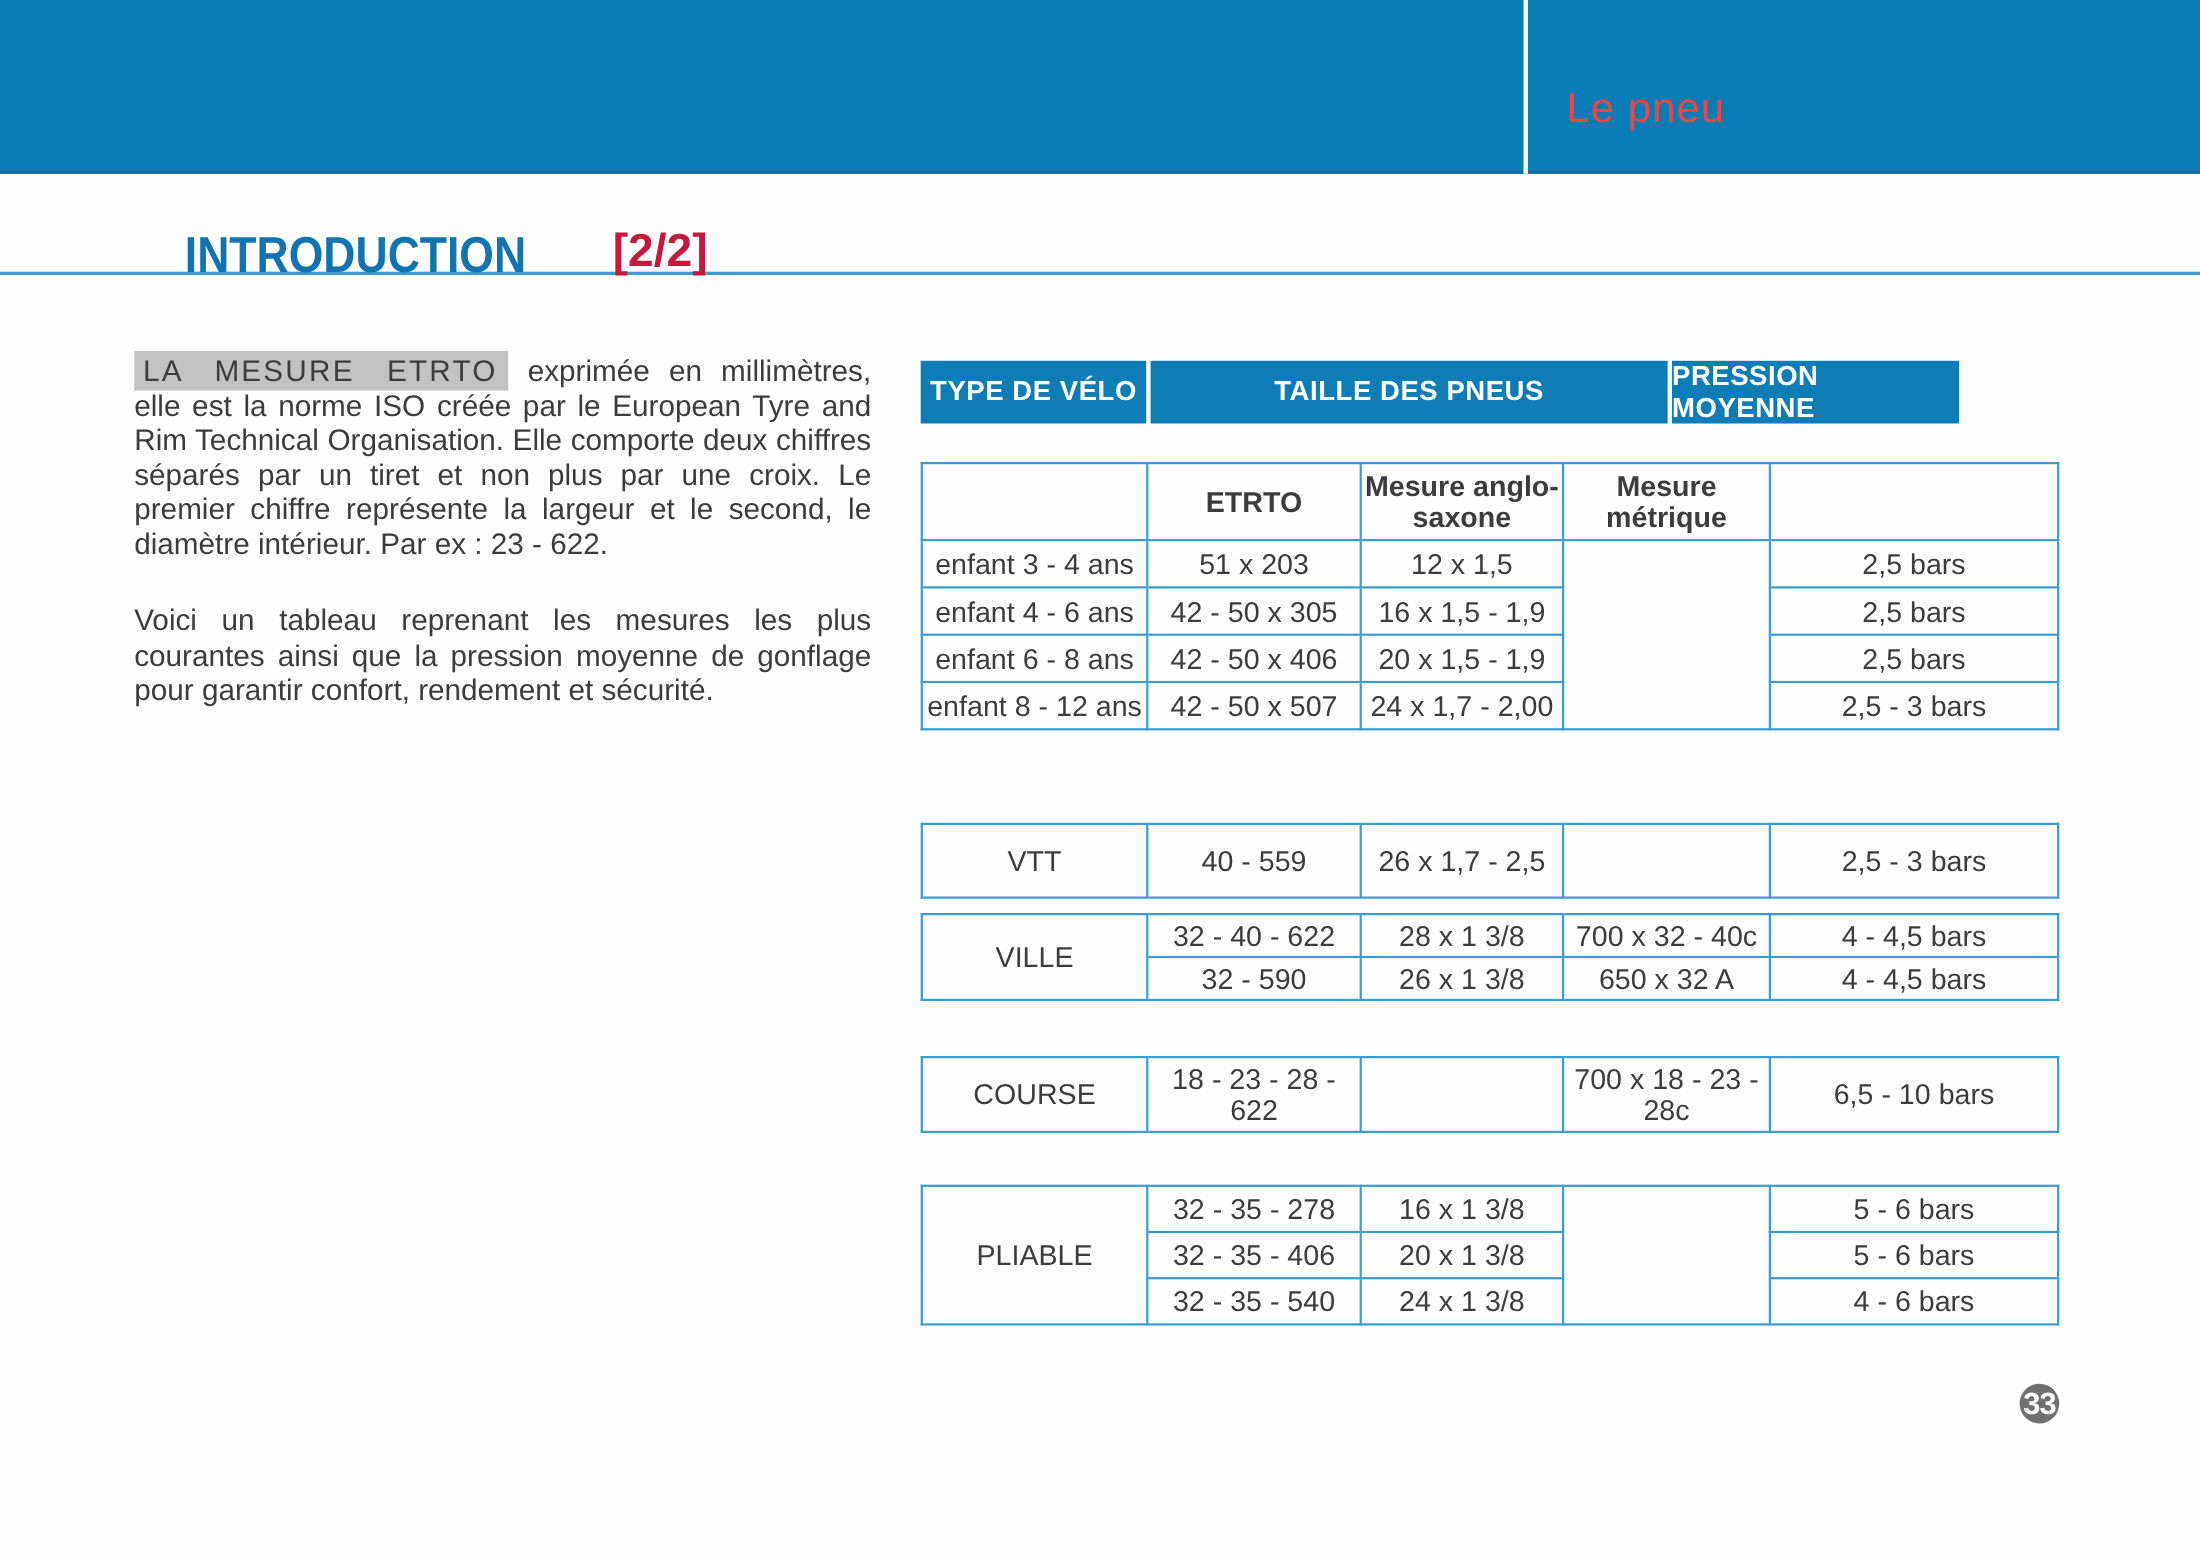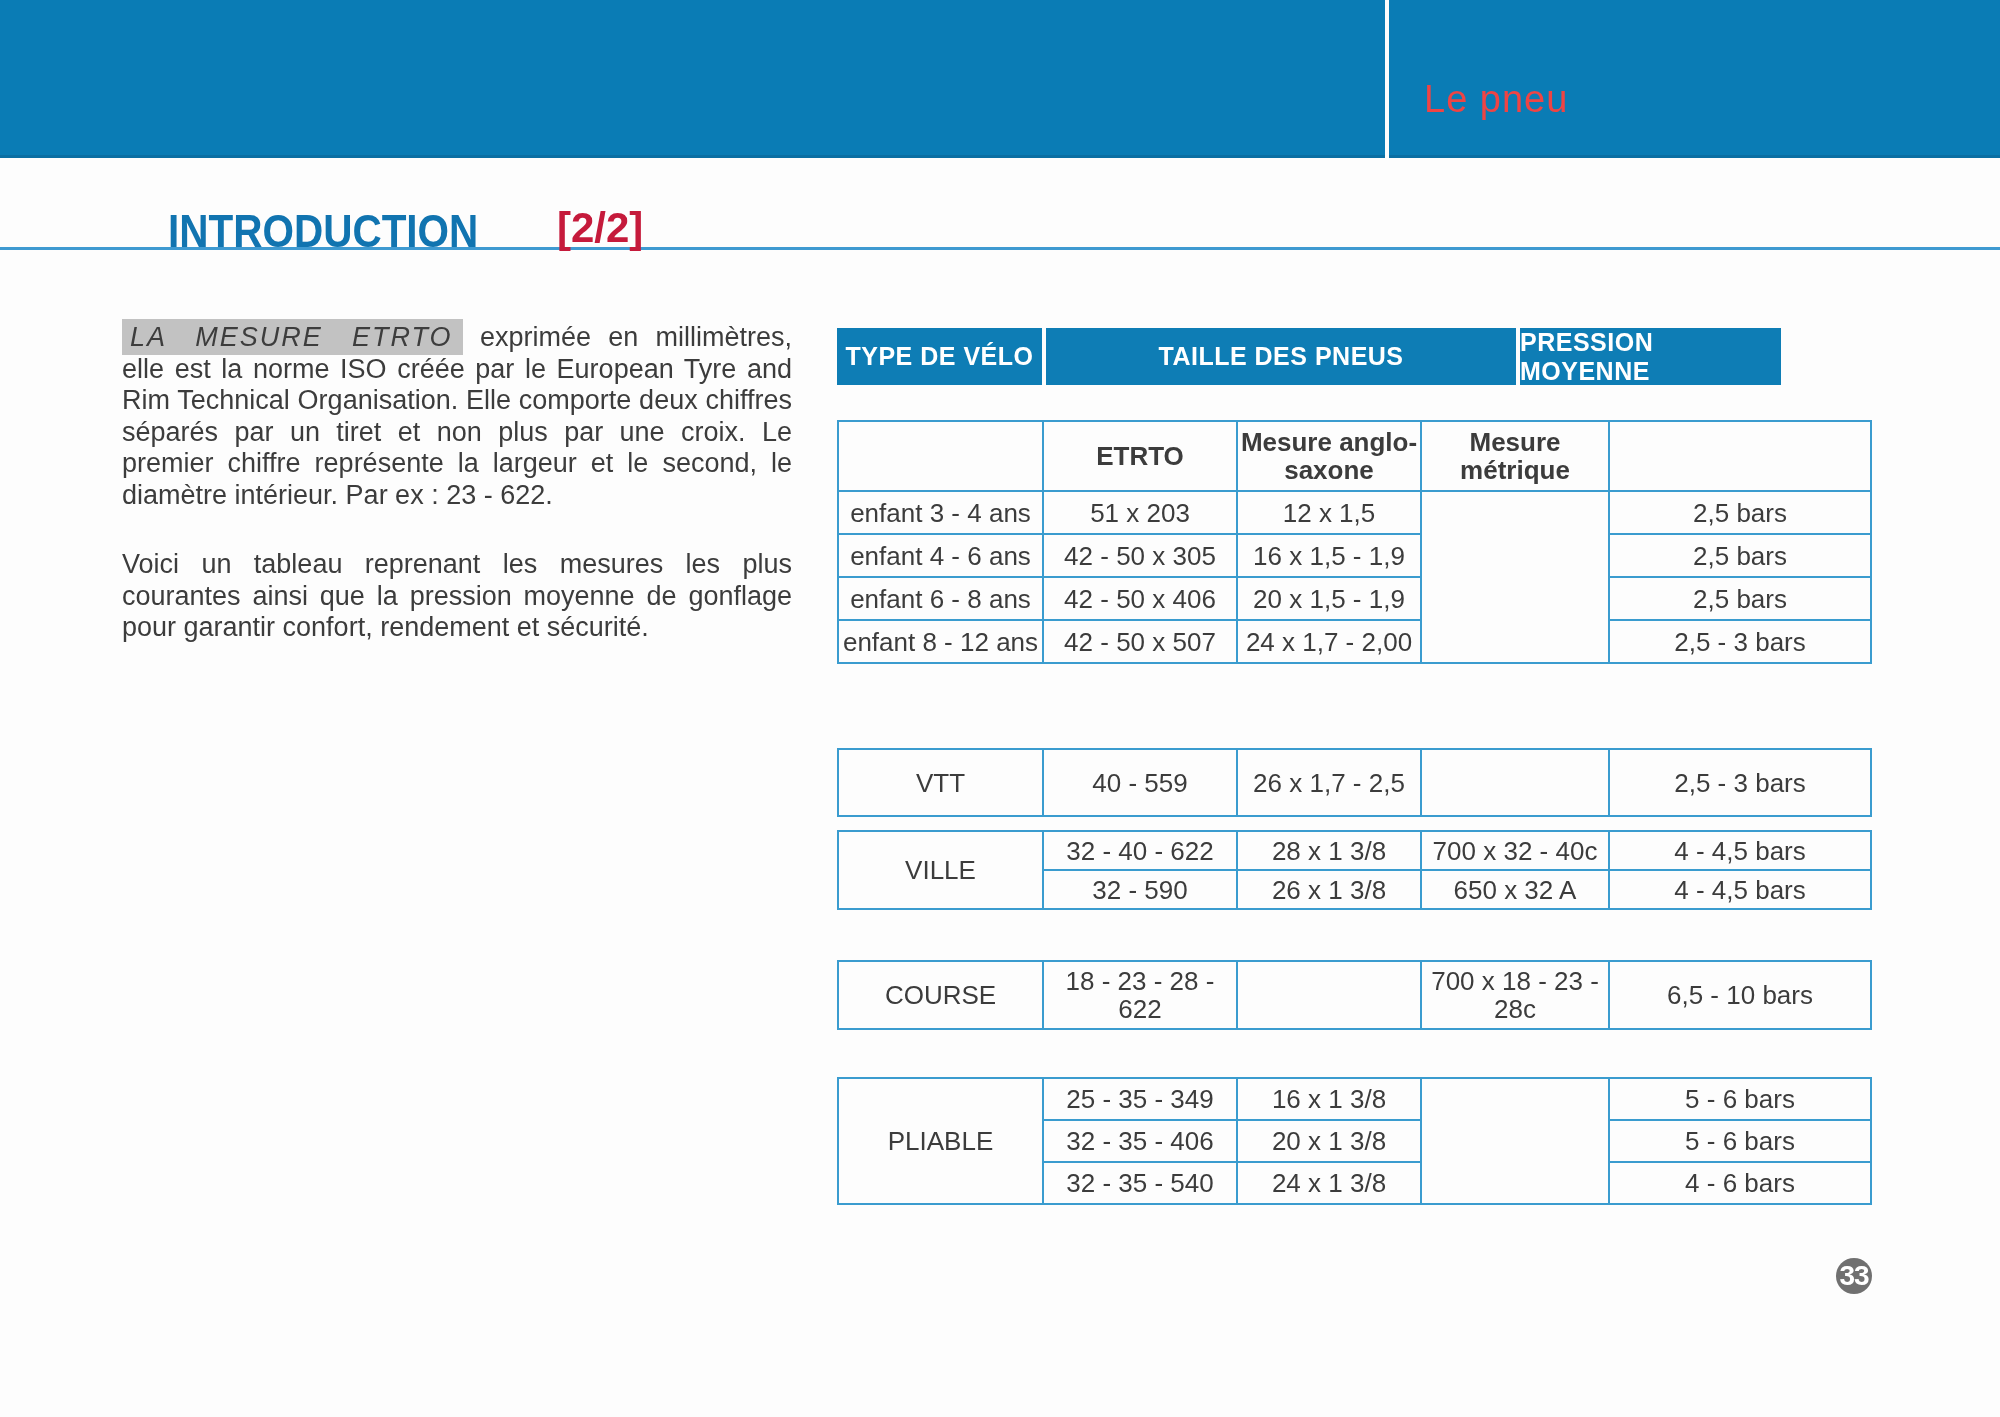--- a/index.html
+++ b/index.html
@@ -33,21 +33,21 @@
   }
   
   .intro{
     position:absolute; left:122px; top:322px; width:670px;
     font-size:27px; line-height:31.5px; color:#3c3c3c; text-align:justify;
   }
   .intro p{margin:0;}
   .intro p + p{margin-top:38px;}
   .hl{
     background:#c2c2c2; color:#3d3d3d; padding:3px 10px 3px 8px;
-    letter-spacing:2px; word-spacing:10px;font-style:italic;
+    letter-spacing:2px; word-spacing:10px;
   }
   
   .thead-bar{
     position:absolute; left:837px; top:328px; width:944px; height:57px;
     display:flex; gap:4px;
   }
   .thead-cell{
     background:#0e7db5; color:#ffffff; font-weight:bold; font-size:25px;
     display:flex; align-items:center; justify-content:center; letter-spacing:0.5px;
   }
@@ -214,21 +214,21 @@
     <colgroup>
         <col class="c1">
         <col class="c2">
         <col class="c3">
         <col class="c4">
         <col class="c5">
       </colgroup>
     <tbody>
         <tr>
       <td rowspan="3">PLIABLE</td>
-      <td>25 - 35 - 349</td>
+      <td>32 - 35 - 278</td>
       <td>16 x 1 3/8</td>
       <td rowspan="3"></td>
       <td>5 - 6 bars</td>
     </tr>
     <tr>
       <td>32 - 35 - 406</td>
       <td>20 x 1 3/8</td>
       <td>5 - 6 bars</td>
     </tr>
     <tr>

